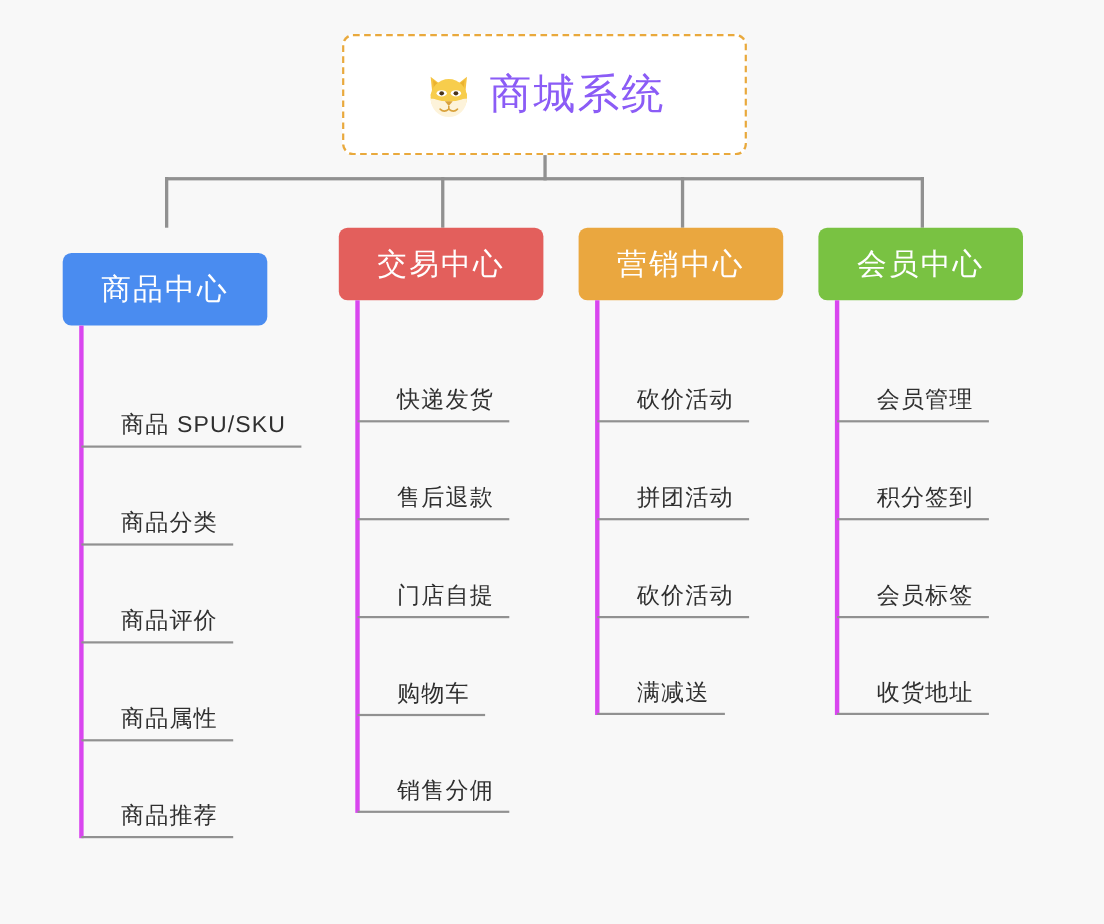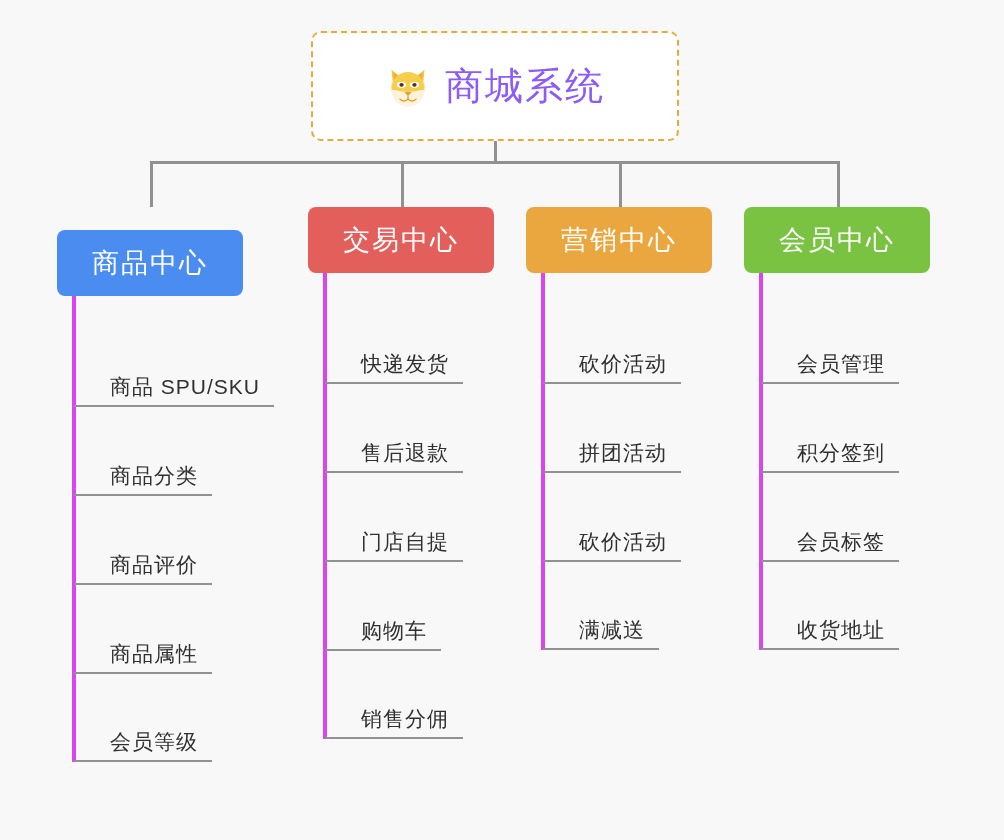--- a/index.html
+++ b/index.html
@@ -154,21 +154,21 @@
       <div class="leaf-item">
         <span class="leaf-label">商品分类</span>
       </div>
       <div class="leaf-item">
         <span class="leaf-label">商品评价</span>
       </div>
       <div class="leaf-item">
         <span class="leaf-label">商品属性</span>
       </div>
       <div class="leaf-item">
-        <span class="leaf-label">会员等级</span>
+        <span class="leaf-label">商品推荐</span>
       </div>
     </div>
   </div>
 
   <div class="branch" style="left:308px; width:220px;">
     <div class="branch-header" style="width:186px; background:#e35f5c;">
       <span>交易中心</span>
     </div>
     <div class="leaf-list">
       <div class="leaf-item">

